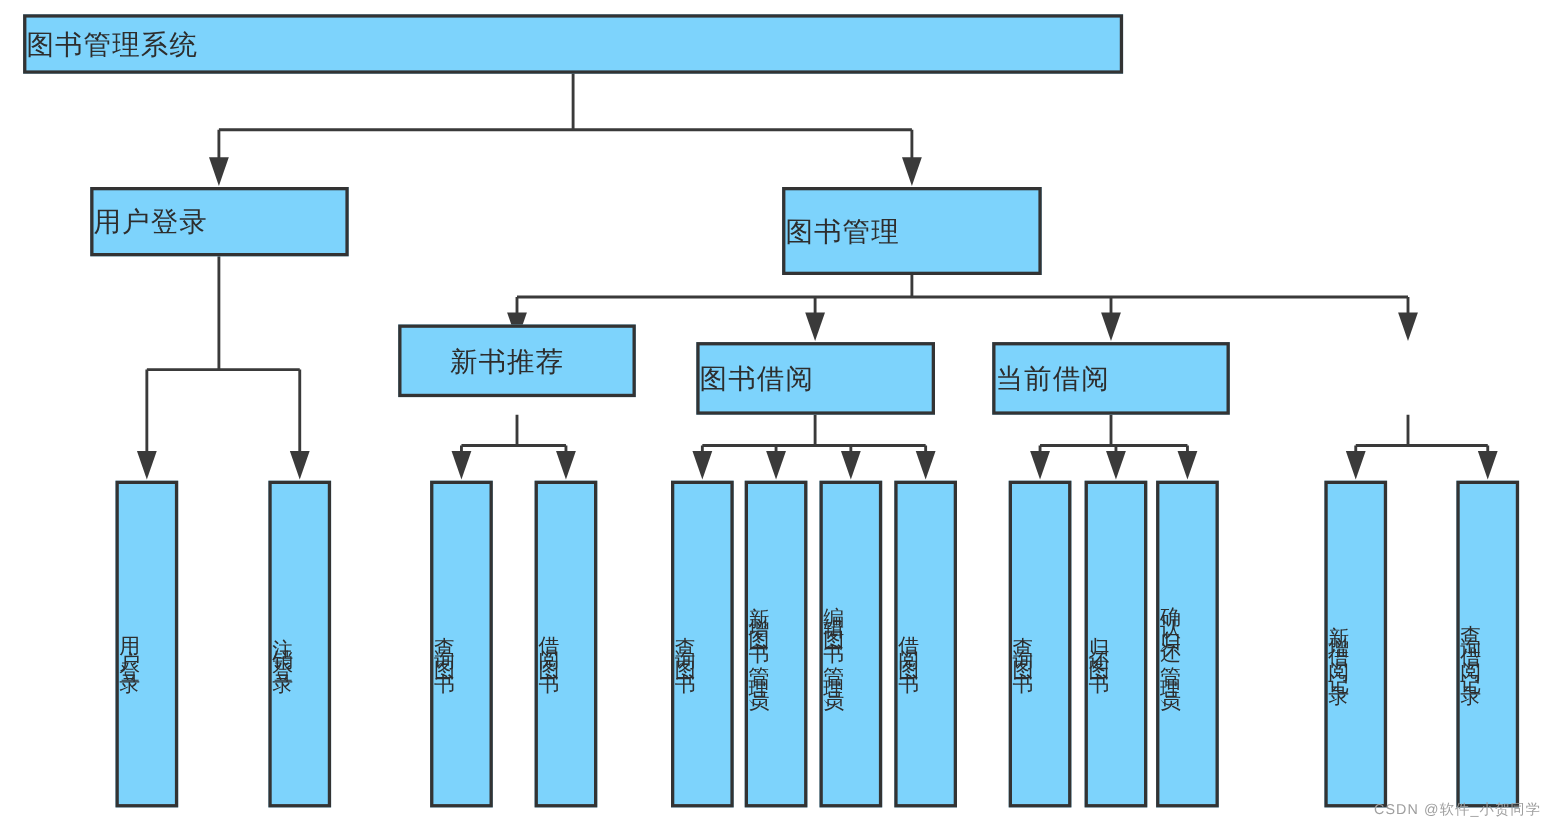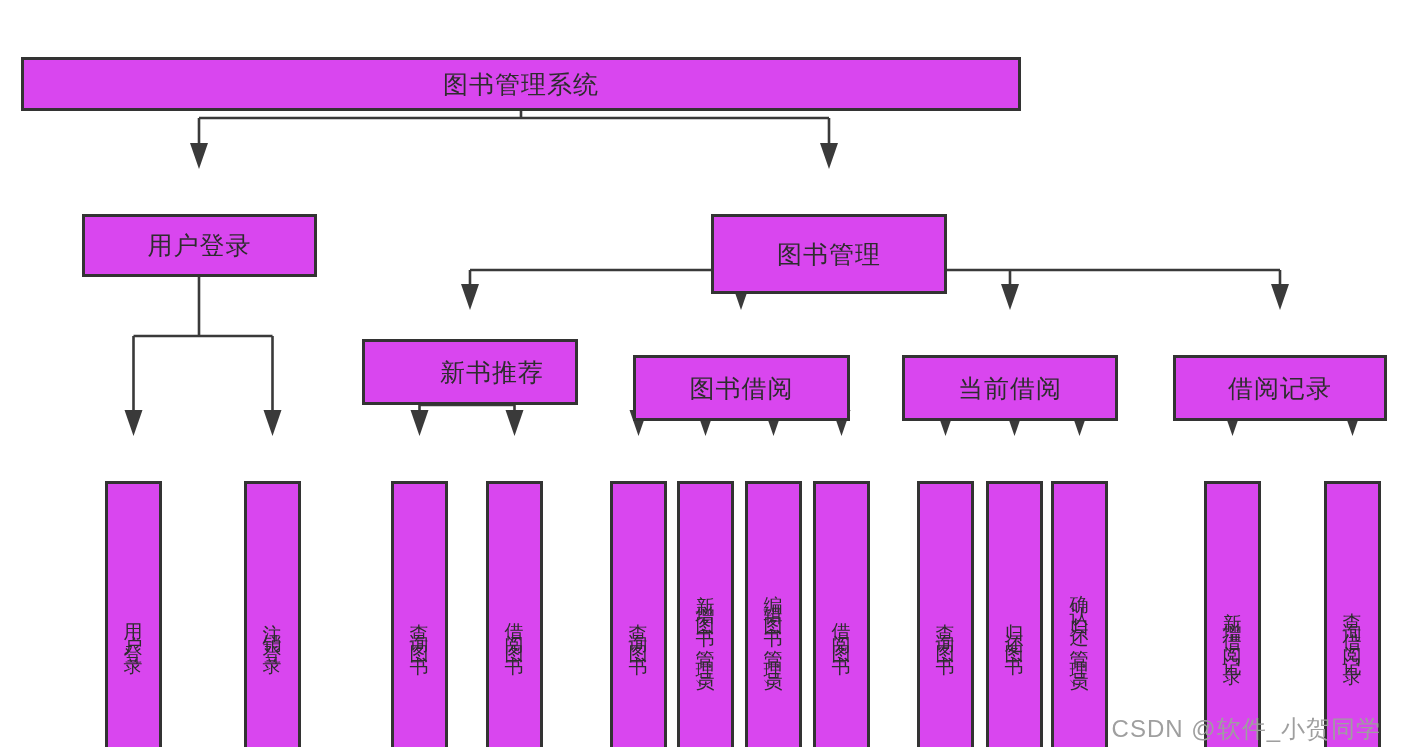--- a/index.html
+++ b/index.html
@@ -9,27 +9,27 @@
     --watermark:#9f9f9f;
     --bg:#ffffff;
   }
   *{box-sizing:border-box;margin:0;padding:0;}
   html,body{width:1405px;height:747px;background:var(--bg);overflow:hidden;
     font-family:"Liberation Sans","DejaVu Sans",sans-serif;}
   .stage{position:relative;width:1405px;height:747px;background:var(--bg);}
   svg.connectors{position:absolute;left:0;top:0;width:1405px;height:747px;}
   svg.connectors path{stroke:var(--line);stroke-width:2.6;fill:none;}
   svg.connectors polygon{fill:var(--line);stroke:none;}
-  .box{position:absolute;border:3px solid var(--box-border);background:#d946ef;
-    display:flex;align-items:center;justify-content:center;color:var(--text);margin-top:44px;}
+  .box{position:absolute;border:3px solid var(--box-border);background:#7dd3fc;
+    display:flex;align-items:center;color:var(--text);}
   .hbox{font-size:25px;letter-spacing:1px;}
   .leaf{width:57px;top:437px;height:297px;font-size:19px;line-height:1;}
   .leaf span{writing-mode:vertical-rl;text-orientation:mixed;letter-spacing:11px;
     display:block;}
-  .watermark{position:absolute;right:24px;bottom:2px;font-size:24px;
+  .watermark{position:absolute;right:4px;bottom:2px;font-size:13px;
     color:var(--watermark);letter-spacing:1px;white-space:nowrap;}
 </style>
 </head>
 <body>
 
 <div class="stage">
 
   <svg class="connectors" viewBox="0 0 1405 747" xmlns="http://www.w3.org/2000/svg">
 
     <path d="M521 66 V118 M199 118 H829 M199 118 V146 M829 118 V146"></path>
@@ -79,23 +79,20 @@
 
   <div class="box hbox" style="left:362px;top:295px;width:216px;height:66px;padding-left:44px;">
     <span>新书推荐</span>
   </div>
   <div class="box hbox" style="left:902px;top:311px;width:216px;height:66px;">
     <span>当前借阅</span>
   </div>
   <div class="box hbox" style="left:633px;top:311px;width:217px;height:66px;">
     <span>图书借阅</span>
   </div>
-  <div class="box hbox" style="left:1173px;top:311px;width:214px;height:66px;">
-    <span>借阅记录</span>
-  </div>
 
   <div class="box leaf" style="left:105px;">
     <span>用户登录</span>
   </div>
   <div class="box leaf" style="left:244px;">
     <span>注销登录</span>
   </div>
   <div class="box leaf" style="left:391px;">
     <span>查询图书</span>
   </div>

